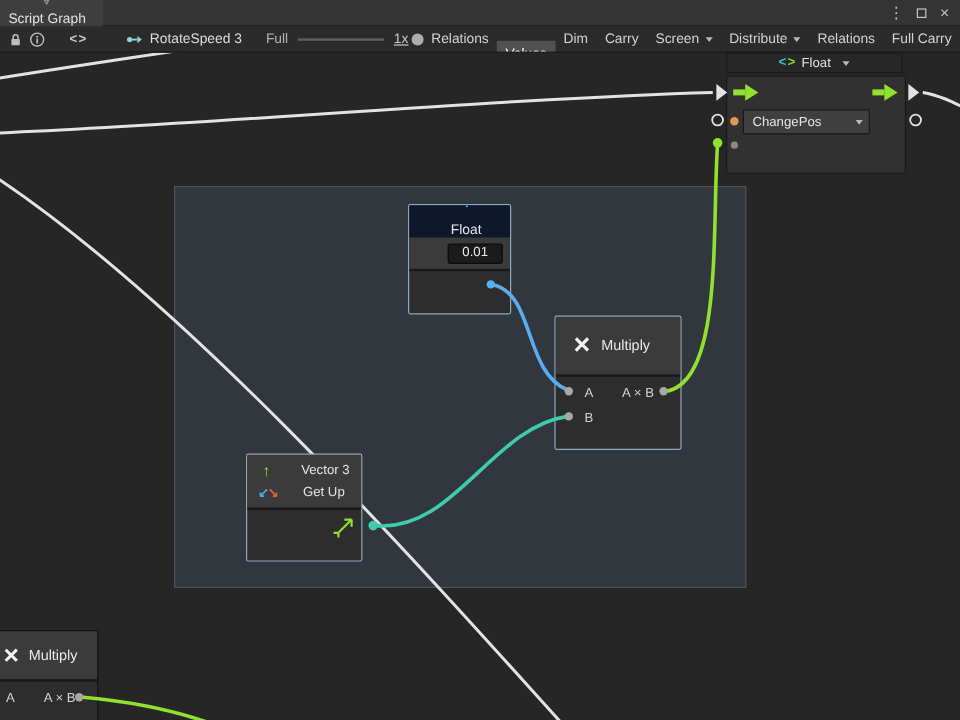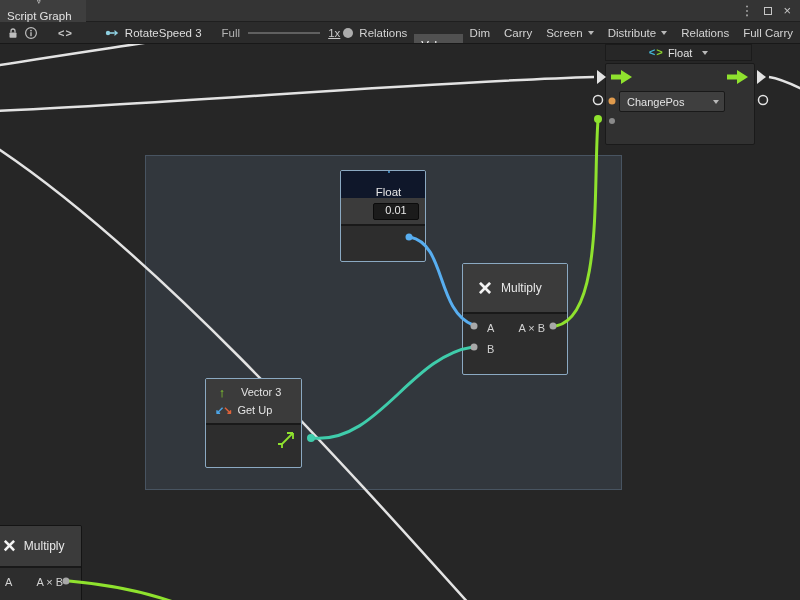--- a/index.html
+++ b/index.html
@@ -63,24 +63,24 @@
   .mul-x { font-size:24px; font-weight:bold; color:#f3f3f3; line-height:1; }
   .ports { padding-top:3px; }
   .port-row { height:21px; display:flex; align-items:center; padding:0 22px 0 24px; color:#d2d2d2; }
   .port-row .pr { margin-left:auto; }
 
   
   .v3-node { left:205px; top:334px; width:97px; height:90px; }
   .v3-head { height:44px; background:#3b3b3b; padding:4px 0 0 9px; }
   .v3-row { display:flex; align-items:center; height:18px; }
   .v3-up { color:#8fe22e; font-weight:bold; font-size:13px; width:14px; text-align:center; }
-  .v3-row1-label { margin-left:12px; color:#e4e4e4; }
+  .v3-row1-label { margin-left:22px; color:#e4e4e4; }
   .v3-dl { color:#4da6e8; font-size:11px; font-weight:bold; }
   .v3-dr { color:#e0633a; font-size:11px; font-weight:bold; margin-left:-1px; }
-  .v3-row2-label { margin-left:5px; color:#e4e4e4; }
+  .v3-row2-label { margin-left:20px; color:#e4e4e4; }
 
   
   .mul2-node { left:-10px; top:481px; width:92px; height:80px; }
   .mul2-head { height:40px; background:#3b3b3b; display:flex; align-items:center; gap:8px; padding-left:12px; font-size:12px; color:#e9e9e9; }
   .mul2-x { font-size:22px; font-weight:bold; color:#f3f3f3; line-height:1; }
   .mul2-row { height:21px; margin-top:3px; display:flex; align-items:center; padding:0 18px 0 14px; color:#d2d2d2; }
   .mul2-row .pr { margin-left:auto; }
 
   
   .pill { position:absolute; left:605px; top:0; width:147px; height:17px; background:#272727; border:1px solid #1b1b1b;

